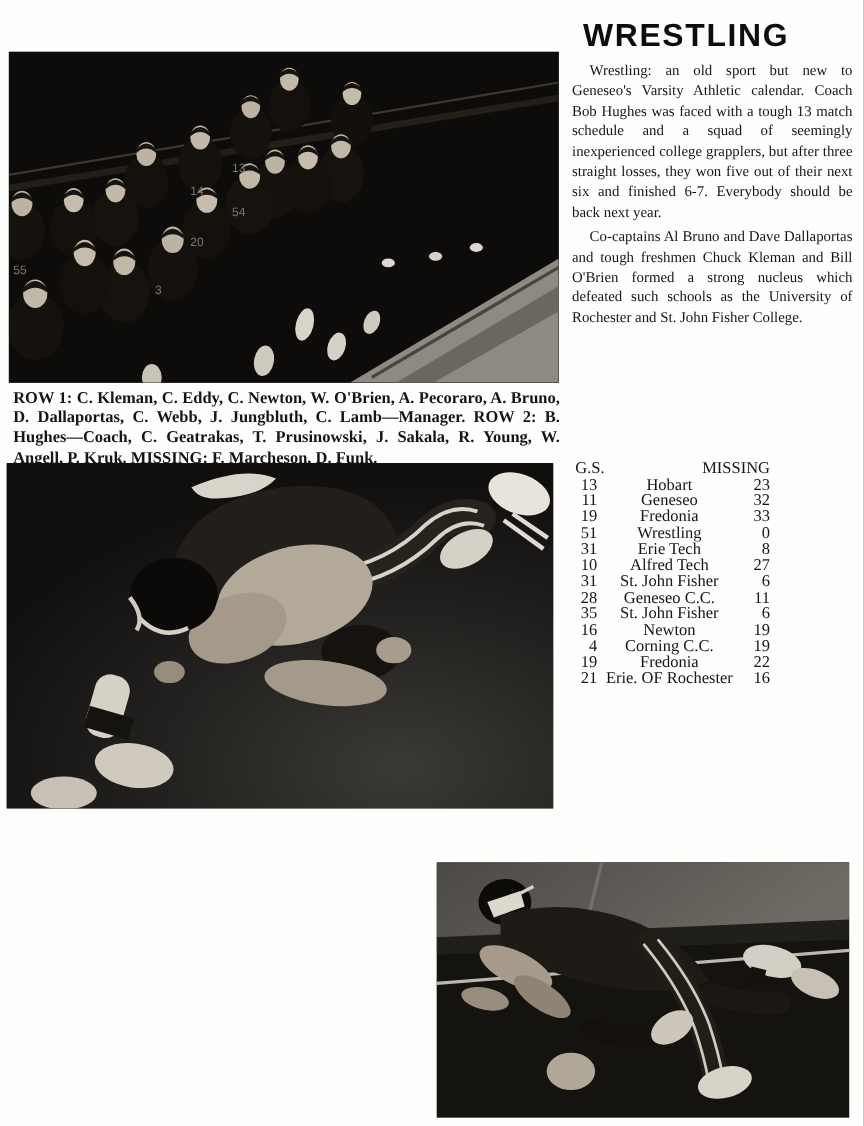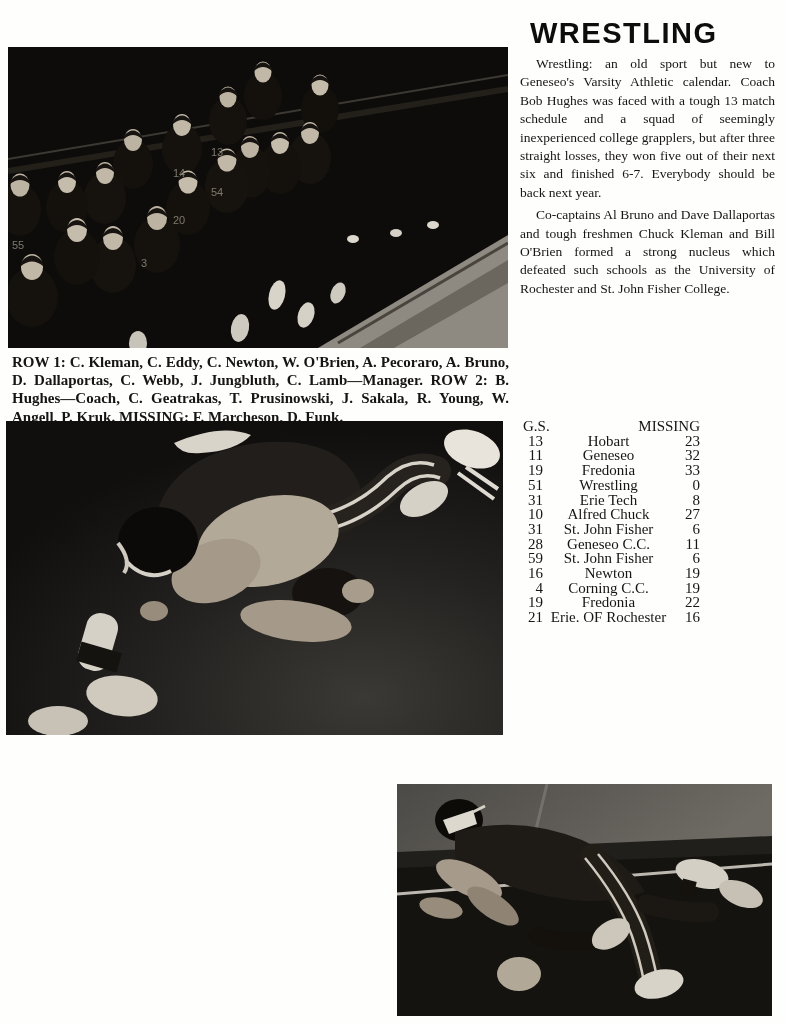--- a/index.html
+++ b/index.html
@@ -200,35 +200,35 @@
         <span class="opp">Wrestling</span>
         <span class="sc">0</span>
       </div>
     <div class="srow">
         <span class="gs">31</span>
         <span class="opp">Erie Tech</span>
         <span class="sc">8</span>
       </div>
     <div class="srow">
         <span class="gs">10</span>
-        <span class="opp">Alfred Chuck</span>
+        <span class="opp">Alfred Tech</span>
         <span class="sc">27</span>
       </div>
     <div class="srow">
         <span class="gs">31</span>
         <span class="opp">St. John Fisher</span>
         <span class="sc">6</span>
       </div>
     <div class="srow">
         <span class="gs">28</span>
         <span class="opp">Geneseo C.C.</span>
         <span class="sc">11</span>
       </div>
     <div class="srow">
-        <span class="gs">59</span>
+        <span class="gs">35</span>
         <span class="opp">St. John Fisher</span>
         <span class="sc">6</span>
       </div>
     <div class="srow">
         <span class="gs">16</span>
         <span class="opp">Newton</span>
         <span class="sc">19</span>
       </div>
     <div class="srow">
         <span class="gs">4</span>

